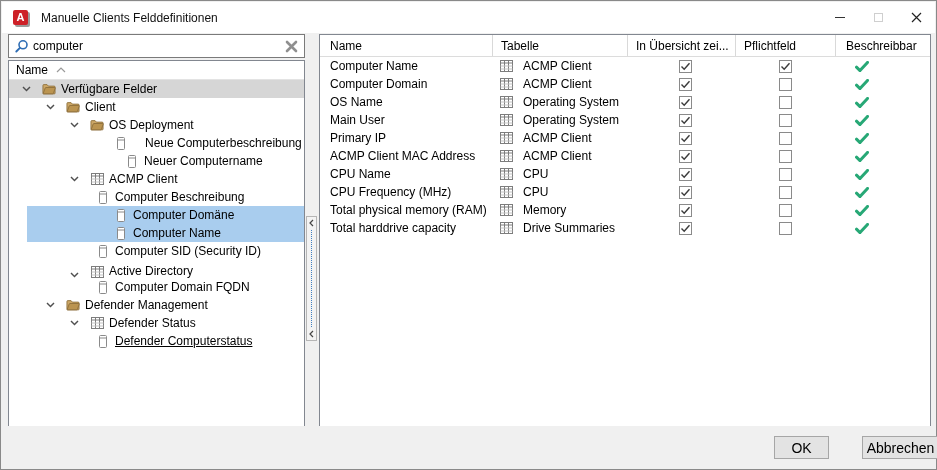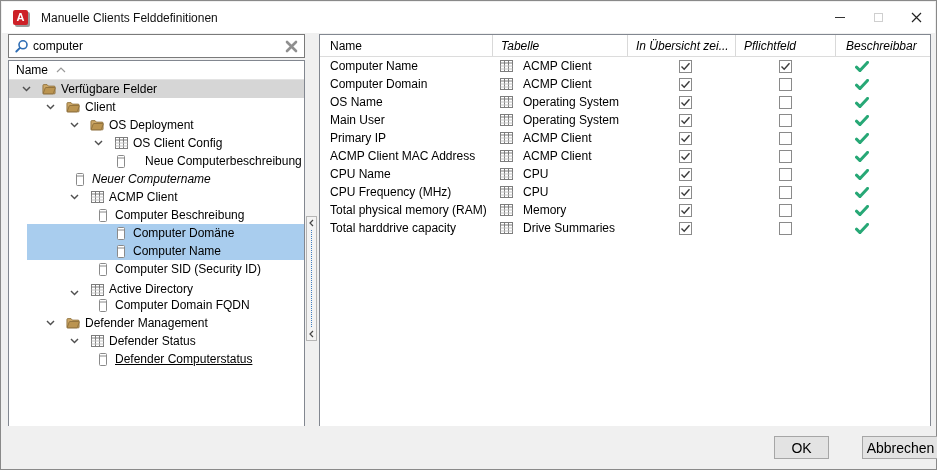--- a/index.html
+++ b/index.html
@@ -51,21 +51,21 @@
   .split-arrow { height:12px; display:flex; align-items:center; justify-content:center; flex:0 0 auto; }
   .split-dots { flex:1; width:0; border-left:1px dotted var(--splitter-dots,#3f7fc1); margin:1px 0; }
 
   
   .gridpanel { position:absolute; left:318px; top:33px; width:612px; height:394px;
                background:#fff; border:1px solid #828790; overflow:hidden; }
   .ghead { display:grid; grid-template-columns:172px 135px 108px 100px 1fr; height:22px;
            border-bottom:1px solid #dcdcdc; align-items:center; }
   .hcell { height:100%; display:flex; align-items:center; padding-left:8px; color:#000;
            overflow:hidden; white-space:nowrap; }
-  .hcell + .hcell { border-left:1px solid #d9d9d9;font-style:italic; }
+  .hcell + .hcell { border-left:1px solid #d9d9d9; }
   .hcell:first-child { padding-left:10px; }
   .hcell:last-child { padding-left:10px; }
   .grow { display:grid; grid-template-columns:172px 135px 108px 100px 1fr; height:18px;
           align-items:center; }
   .cell { overflow:hidden; white-space:nowrap; display:flex; align-items:center; }
   .name-cell { padding-left:10px; }
   .table-cell { padding-left:7px; }
   .tbl-label { margin-left:5px; }
   .cb-cell.cb-overview { padding-left:52px; }
   .cb-cell.cb-required { padding-left:44px; }
@@ -164,49 +164,31 @@
             </svg>
     </span>
     <span class="ticon">
             <svg width="15" height="12" viewBox="0 0 15 12">
     <path d="M1 10.5 L1 2.2 Q1 1.3 1.9 1.3 L5.4 1.3 L6.9 2.9 L13 2.9 Q14 2.9 14 3.9 L14 10.5 Q14 11.2 13.2 11.2 L1.8 11.2 Q1 11.2 1 10.5 Z" fill="#CCA767" stroke="#8a6d39" stroke-width="0.9"></path>
     <path d="M1.2 11 L3.4 5 Q3.6 4.4 4.3 4.4 L13.6 4.4 Q14.4 4.4 14.1 5.2 L12.3 10.5 Q12.1 11.2 11.3 11.2 L1.8 11.2 Z" fill="#BB9450" stroke="#8a6d39" stroke-width="0.9"></path>
   </svg>
           </span>
     <span class="tlabel">OS Deployment</span>
   </div>
-        <div class="tnode" style="padding-left: 85px;">
-    <span class="chev">
-      <svg width="9" height="6" viewBox="0 0 9 6">
-              <polyline points="1,1 4.5,4.6 8,1" fill="none" stroke="#4f4f4f" stroke-width="1.4"></polyline>
-            </svg>
-    </span>
-    <span class="ticon">
-            <svg width="13" height="12" viewBox="0 0 13 12">
-    <rect x="0.5" y="0.5" width="12" height="11" fill="#fff" stroke="#7d7d7d" stroke-width="1"></rect>
-    <line x1="4.5" y1="0.5" x2="4.5" y2="11.5" stroke="#7d7d7d" stroke-width="1"></line>
-    <line x1="8.5" y1="0.5" x2="8.5" y2="11.5" stroke="#7d7d7d" stroke-width="1"></line>
-    <line x1="0.5" y1="3" x2="12.5" y2="3" stroke="#7d7d7d" stroke-width="1"></line>
-    <line x1="0.5" y1="6" x2="12.5" y2="6" stroke="#c3c3c3" stroke-width="1"></line>
-    <line x1="0.5" y1="9" x2="12.5" y2="9" stroke="#c3c3c3" stroke-width="1"></line>
-  </svg>
-          </span>
-    <span class="tlabel">OS Client Config</span>
-  </div>
         <div class="tnode" style="padding-left: 105px; gap: 12px;">
 
     <span class="ticon">
             <svg width="8" height="13" viewBox="0 0 8 13">
     <rect x="0.5" y="0.5" width="7" height="12" rx="1" fill="#fff" stroke="#8a8a8a" stroke-width="1"></rect>
     <line x1="0.5" y1="3" x2="7.5" y2="3" stroke="#8a8a8a" stroke-width="1"></line>
   </svg>
           </span>
     <span class="tlabel">Neue Computerbeschreibung</span>
   </div>
-        <div class="tnode" style="padding-left: 64px; font-style: italic;">
+        <div class="tnode" style="padding-left: 116px;">
 
     <span class="ticon">
             <svg width="8" height="13" viewBox="0 0 8 13">
     <rect x="0.5" y="0.5" width="7" height="12" rx="1" fill="#fff" stroke="#8a8a8a" stroke-width="1"></rect>
     <line x1="0.5" y1="3" x2="7.5" y2="3" stroke="#8a8a8a" stroke-width="1"></line>
   </svg>
           </span>
     <span class="tlabel">Neuer Computername</span>
   </div>
         <div class="tnode" style="padding-left: 61px;">

